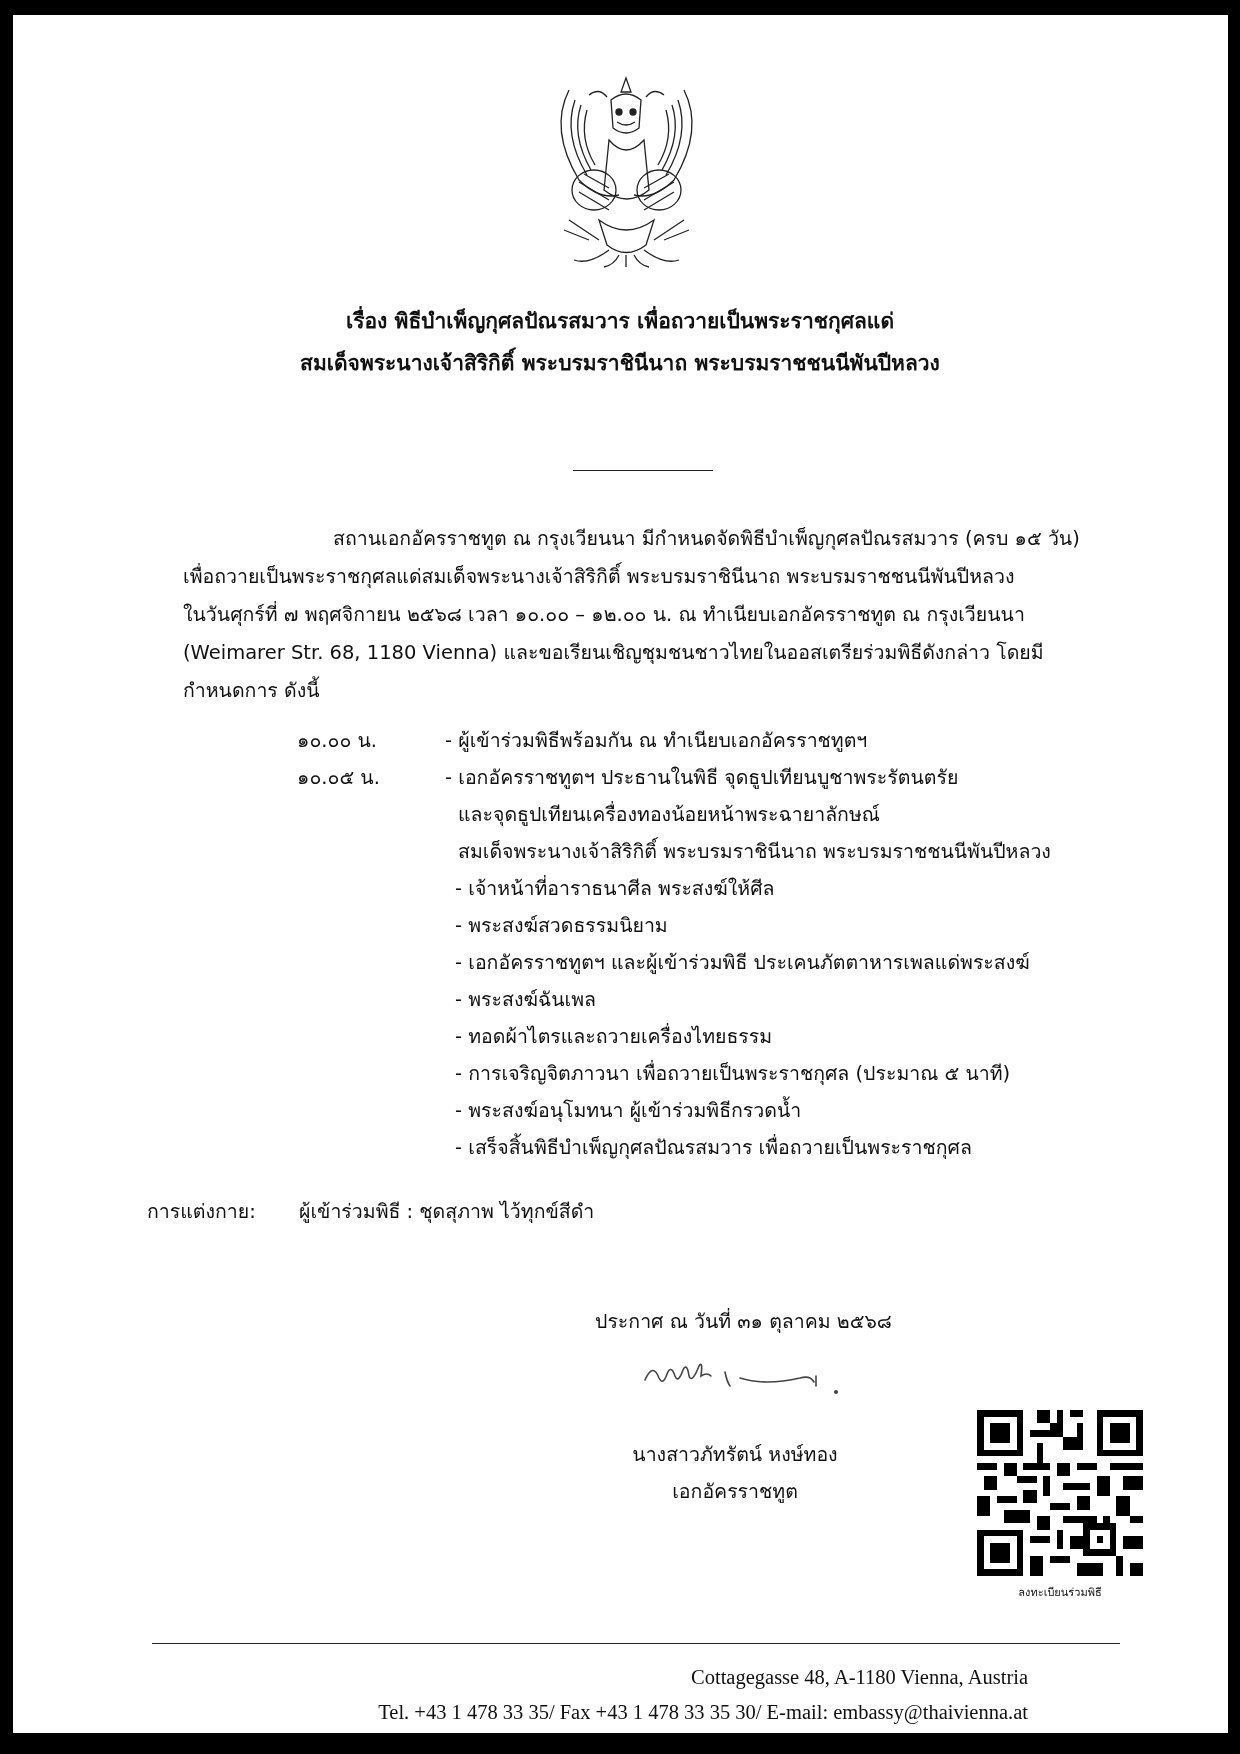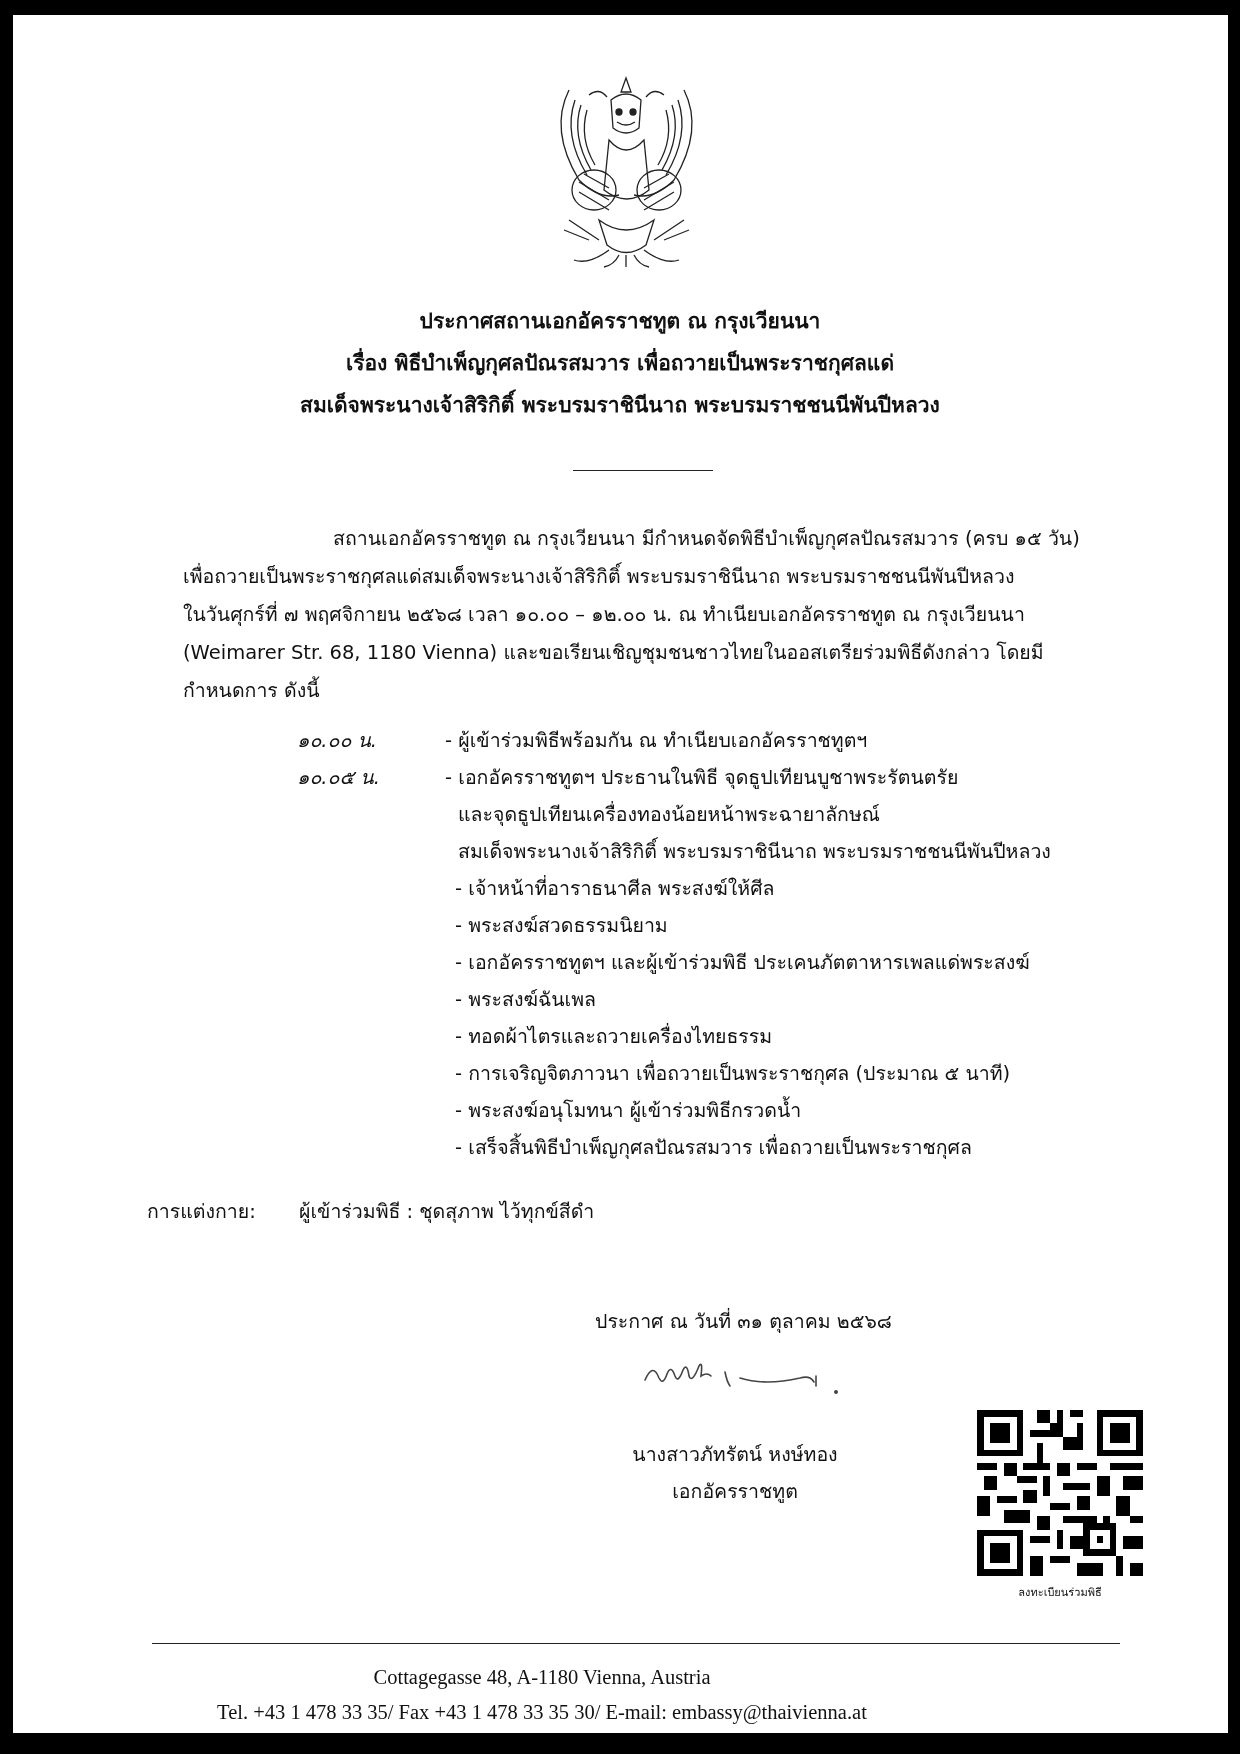--- a/index.html
+++ b/index.html
@@ -20,35 +20,35 @@
   .title div { white-space: nowrap; }
   .title-rule { left: 573px; top: 470px; width: 140px; height: 0; border-top: 1.5px solid #222; }
   .body-p {
     left: 147px; width: 960px; top: 520px; font-size: 19.5px; line-height: 38px;
     white-space: nowrap;
     margin-left: 36px;
   }
   .body-p .indent { padding-left: 150px; }
   .sched { left: 297px; top: 722px; font-size: 19.5px; line-height: 37px; }
   .sched-row { display: flex; white-space: nowrap; }
-  .sched-time { width: 148px; font-style: italic; }
+  .sched-time { width: 148px; }
   .sched-item { }
   .sched-cont { padding-left: 158px; }
   .sched-cont.sub { padding-left: 161px; }
   .dress { left: 147px; top: 1193px; font-size: 19.5px; line-height: 37px; display: flex; white-space: nowrap; }
   .dress-label { width: 152px; }
   .sign-date { left: 595px; top: 1306px; font-size: 19.5px; white-space: nowrap; }
   .sign-svg { left: 640px; top: 1350px; width: 240px; height: 50px; }
   .signer { left: 590px; width: 290px; top: 1436px; text-align: center; font-size: 19.5px; line-height: 37px; white-space: nowrap; }
   .qr { left: 977px; top: 1410px; width: 166px; height: 166px; }
   .qr-label { left: 960px; width: 200px; top: 1583px; text-align: center; font-size: 11px; white-space: nowrap; }
   .footer-rule { left: 152px; top: 1643px; width: 968px; border-top: 1.5px solid #222; }
   .footer {
-    left: 0; width: 1028px; text-align: center; font-family: "Liberation Serif", serif;
-    font-size: 20.5px; line-height: 35px; top: 1660px; padding-left: 28px;
+    left: 0; width: 1028px; text-align: right; font-family: "Liberation Serif", serif;
+    font-size: 20.5px; line-height: 35px; top: 1660px;
   }
 </style>
 </head>
 <body>
 
 <div class="page"></div>
 
 <svg class="abs emblem" viewBox="0 0 175 200" fill="none" stroke="#222" stroke-width="1.3">
   <path d="M87 8 l-5 14 h10 z"></path>
   <path d="M72 30 q15-12 30 0 l-2 28 q-13 10-26 0 z"></path>
@@ -68,21 +68,20 @@
   <ellipse cx="55" cy="120" rx="22" ry="20"></ellipse>
     <ellipse cx="120" cy="120" rx="22" ry="20"></ellipse>
   <path d="M40 112 l30 18 M40 122 l30 18 M45 104 l25 14 M135 112 l-30 18 M135 122 l-30 18 M130 104 l-25 14"></path>
   <path d="M70 70 q17 20 35 0 l5 50 q-22 18 -45 0 z"></path>
   <path d="M60 150 q27 20 55 0 l-8 25 q-20 15 -39 0 z"></path>
   <path d="M30 150 l30 20 M145 150 l-30 20 M25 160 l25 10 M150 160 l-25 10"></path>
   <path d="M70 180 q-20 15 -35 10 M105 180 q20 15 35 10 M80 185 q-5 10 -15 12 M95 185 q5 10 15 12 M87 185 v12"></path>
 </svg>
 
 <div class="abs title">
-  <div>ประกาศสถานเอกอัครราชทูต ณ กรุงเวียนนา</div>
   <div>เรื่อง พิธีบำเพ็ญกุศลปัณรสมวาร เพื่อถวายเป็นพระราชกุศลแด่</div>
   <div>สมเด็จพระนางเจ้าสิริกิติ์ พระบรมราชินีนาถ พระบรมราชชนนีพันปีหลวง</div>
 </div>
 <div class="abs title-rule"></div>
 
 <div class="abs body-p">
   <div class="indent">สถานเอกอัครราชทูต ณ กรุงเวียนนา มีกำหนดจัดพิธีบำเพ็ญกุศลปัณรสมวาร (ครบ ๑๕ วัน)</div>
   <div>เพื่อถวายเป็นพระราชกุศลแด่สมเด็จพระนางเจ้าสิริกิติ์ พระบรมราชินีนาถ พระบรมราชชนนีพันปีหลวง</div>
   <div>ในวันศุกร์ที่ ๗ พฤศจิกายน ๒๕๖๘ เวลา ๑๐.๐๐ – ๑๒.๐๐ น. ณ ทำเนียบเอกอัครราชทูต ณ กรุงเวียนนา</div>
   <div>(Weimarer Str. 68, 1180 Vienna) และขอเรียนเชิญชุมชนชาวไทยในออสเตรียร่วมพิธีดังกล่าว โดยมี</div>

